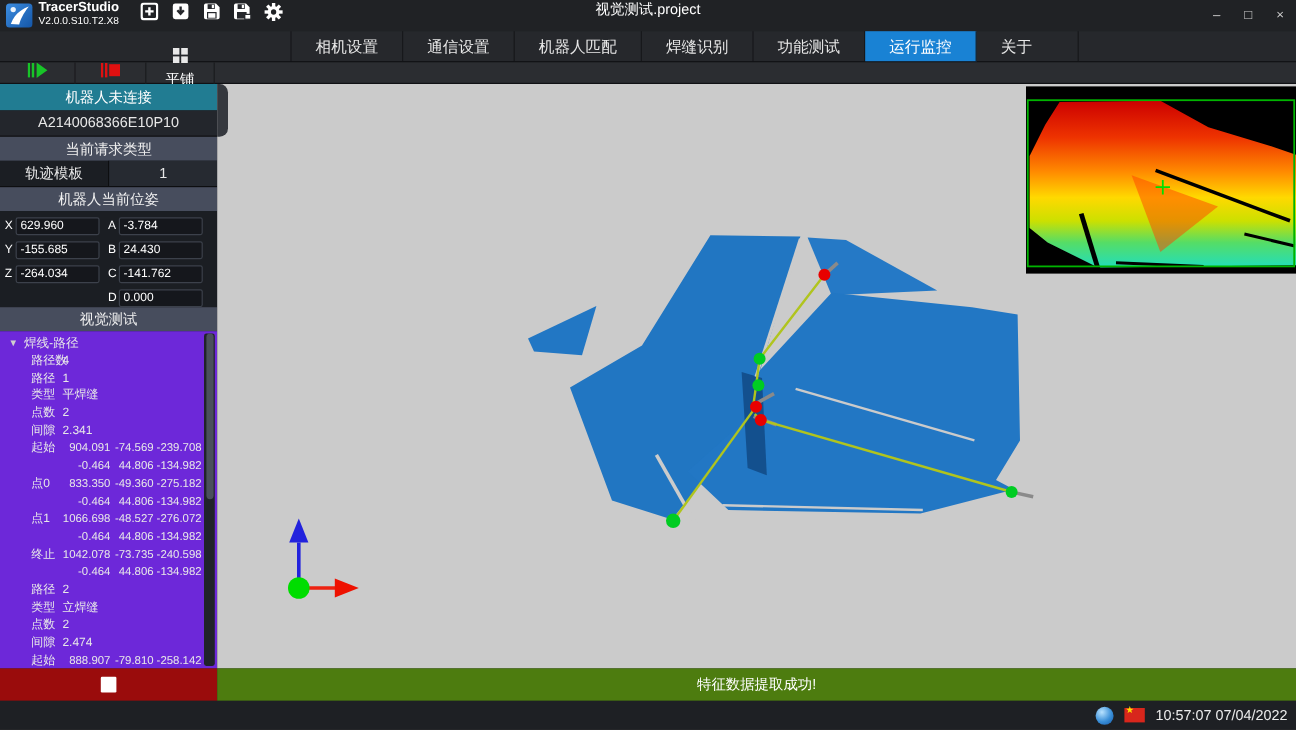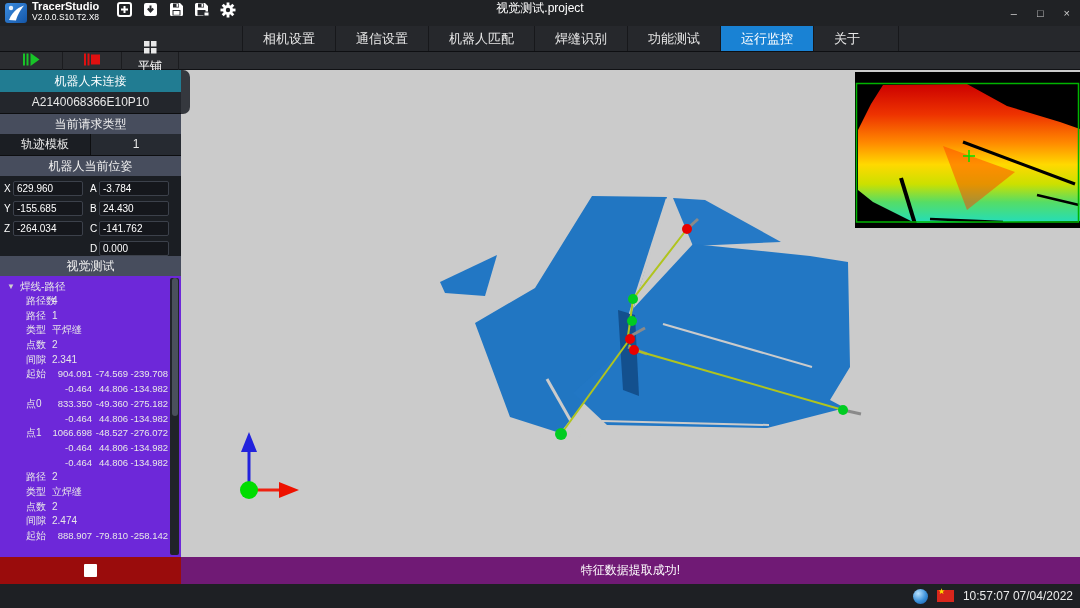--- a/index.html
+++ b/index.html
@@ -74,21 +74,21 @@
 
   
   .viewport{position:absolute;left:181px;top:70px;width:899px;height:487px;background:#cbcbcb;overflow:hidden;}
   .scene{position:absolute;left:0;top:0;}
   .minimap{position:absolute;left:674px;top:2px;width:225px;height:156px;background:#000;z-index:4;}
 
   
   .runbar-left{position:absolute;left:0;top:557px;width:181px;height:27px;background:#9a0c0c;
                display:flex;align-items:center;justify-content:center;}
   .run-checkbox{width:13px;height:13px;background:#fff;border-radius:1px;cursor:pointer;}
-  .runbar-right{position:absolute;left:181px;top:557px;width:899px;height:27px;background:#701a75;
+  .runbar-right{position:absolute;left:181px;top:557px;width:899px;height:27px;background:#4d7c0f;
                 color:#fff;font-size:12px;display:flex;align-items:center;justify-content:center;}
 
   
   .statusbar{position:absolute;left:0;top:584px;width:1080px;height:24px;background:#1e2024;
              display:flex;align-items:center;justify-content:flex-end;gap:9px;padding-right:7px;
              box-sizing:border-box;}
   .globe{width:15px;height:15px;border-radius:50%;
          background:radial-gradient(circle at 35% 30%,#b8e2ff,#3a8fd8 55%,#1458a8);cursor:pointer;}
   .flag{width:17px;height:12px;background:#d8261c;position:relative;cursor:pointer;}
   .flag .star{position:absolute;left:1px;top:-3px;color:#ffde00;font-size:8px;}
@@ -301,20 +301,26 @@
             <span class="tv2">-48.527</span>
             <span class="tv3">-276.072</span>
           </div>
           <div class="trow">
             <span class="tlabel"></span>
             <span class="tv1">-0.464</span>
             <span class="tv2">44.806</span>
             <span class="tv3">-134.982</span>
           </div>
           <div class="trow">
+            <span class="tlabel">终止</span>
+            <span class="tv1">1042.078</span>
+            <span class="tv2">-73.735</span>
+            <span class="tv3">-240.598</span>
+          </div>
+          <div class="trow">
             <span class="tlabel"></span>
             <span class="tv1">-0.464</span>
             <span class="tv2">44.806</span>
             <span class="tv3">-134.982</span>
           </div>
           <div class="trow single">
             <span class="tlabel">路径</span>
             <span class="tv1">2</span>
             <span class="tv2"></span>
             <span class="tv3"></span>

